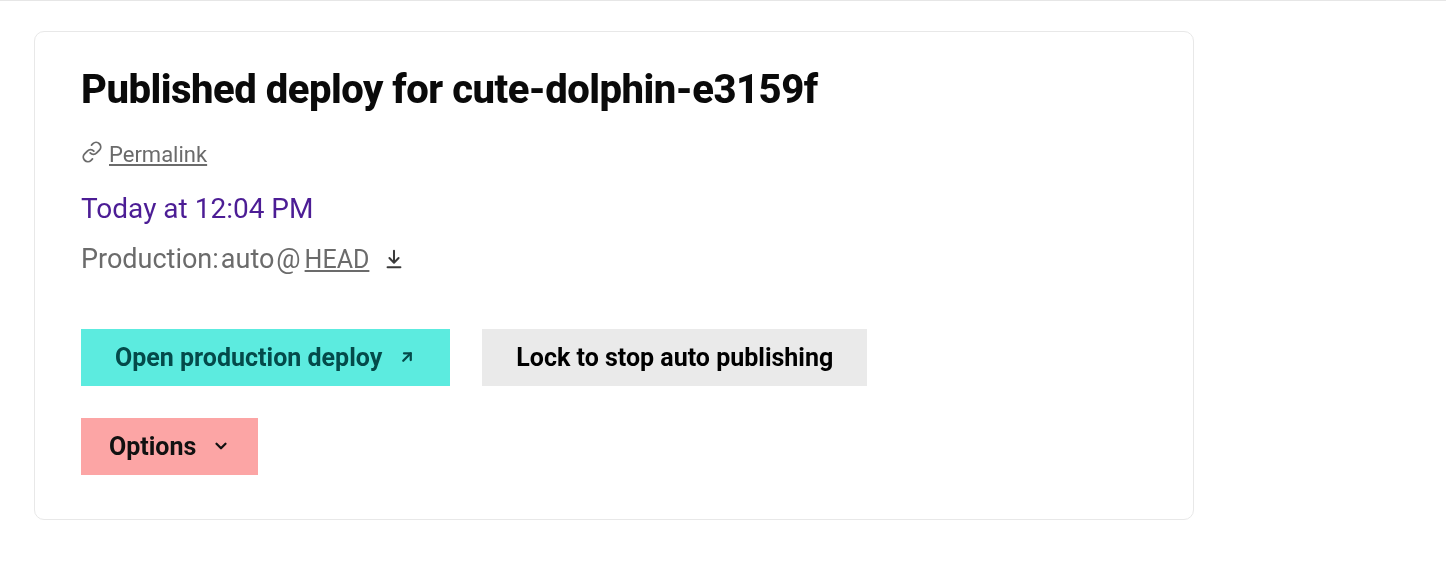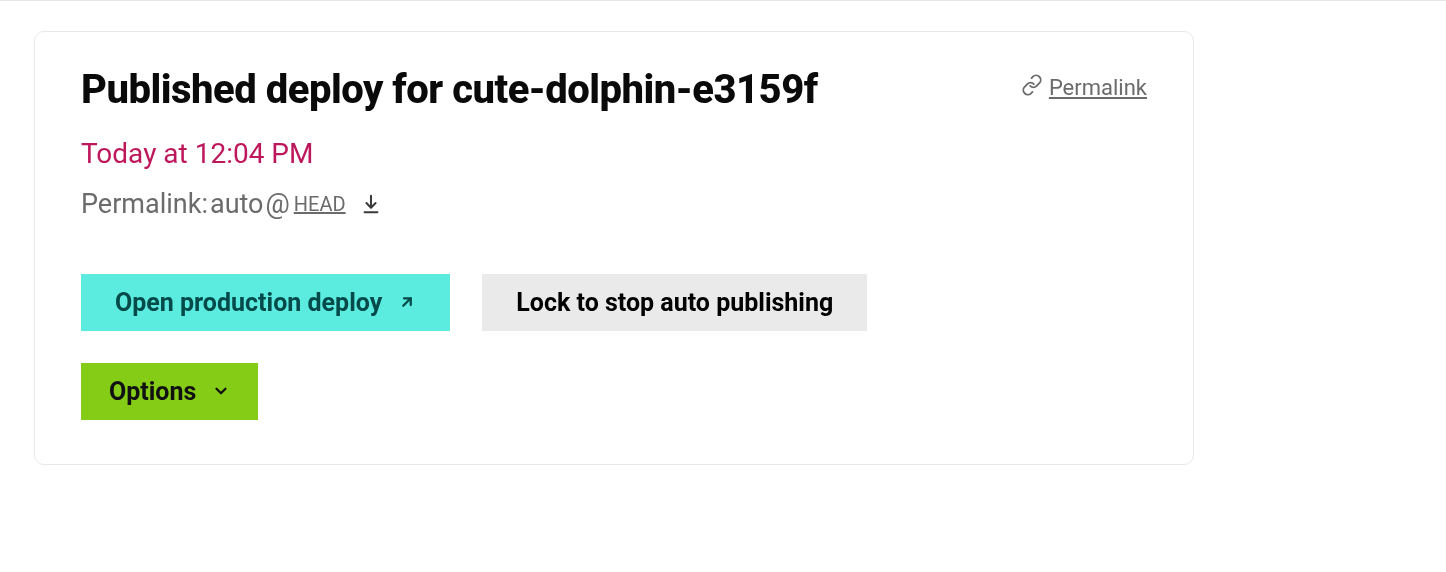--- a/index.html
+++ b/index.html
@@ -17,20 +17,21 @@
       border-radius: 10px;
       padding: 34px 46px 44px 46px;
       background: #fff;
       max-width: 1160px;
     }
     .header-row {
       display: flex;
       justify-content: space-between;
       align-items: flex-start;
       gap: 20px;
+      flex-direction: column;
     }
     .title {
       margin: 0;
       font-size: 40px;
       font-weight: 800;
       color: #0a0a0a;
       letter-spacing: -0.5px;
     }
     .permalink {
       display: inline-flex;
@@ -39,35 +40,35 @@
       color: #6b6b6b;
       text-decoration: none;
       font-size: 22px;
       margin-top: 8px;
       white-space: nowrap;
     }
     .permalink .label { text-decoration: underline; }
     .permalink svg { width: 22px; height: 22px; }
     .subtext {
       margin: 24px 0 0 0;
-      color: #be185d;
+      color: #4c1d95;
       font-size: 28px;
     }
     .prod-line {
       margin: 18px 0 0 0;
       color: #6b6b6b;
       font-size: 27px;
       display: flex;
       align-items: center;
       gap: 2px;
       flex-wrap: wrap;
     }
     .head-ref {
       color: #6b6b6b;
-      font-size: 20px;
+      font-size: 25px;
       text-decoration: underline;
       margin-left: 2px;
       text-align: right;
     }
     .download-icon {
       display: inline-flex;
       align-items: center;
       margin-left: 12px;
       color: #3a3a3a;
     }
@@ -94,21 +95,21 @@
       background: #5cebdf;
       color: #044a4a;
     }
     .btn-primary svg { width: 18px; height: 18px; }
     .btn-secondary {
       background: #eaeaea;
       color: #000000;
     }
     .options-row { margin-top: 32px; }
     .btn-options {
-      background: #84cc16;
+      background: #fca5a5;
       color: #111;
       padding: 14px 28px;
     }
     .btn-options svg { width: 18px; height: 18px; }
   </style>
 </head>
 <body>
 
 <div class="page">
   <div class="card">
@@ -123,21 +124,21 @@
             <path d="M14 11a5 5 0 0 0-7.07 0l-3 3a5 5 0 0 0 7.07 7.07l1.5-1.5"></path>
           </svg>
         </span>
         <span class="label">Permalink</span>
       </a>
     </div>
 
     <p class="subtext">Today at 12:04 PM</p>
 
     <p class="prod-line">
-      <span>Permalink: </span>
+      <span>Production: </span>
       <span>auto</span>
         <span>@</span>
         <a href="#" class="head-ref">HEAD</a>
       <a href="#" class="download-icon">
         <svg viewBox="0 0 24 24" fill="none" stroke="currentColor" stroke-width="2.2" stroke-linecap="round" stroke-linejoin="round">
           <path d="M12 3v12"></path>
           <path d="M7 11l5 5 5-5"></path>
           <path d="M5 21h14"></path>
         </svg>
       </a>

